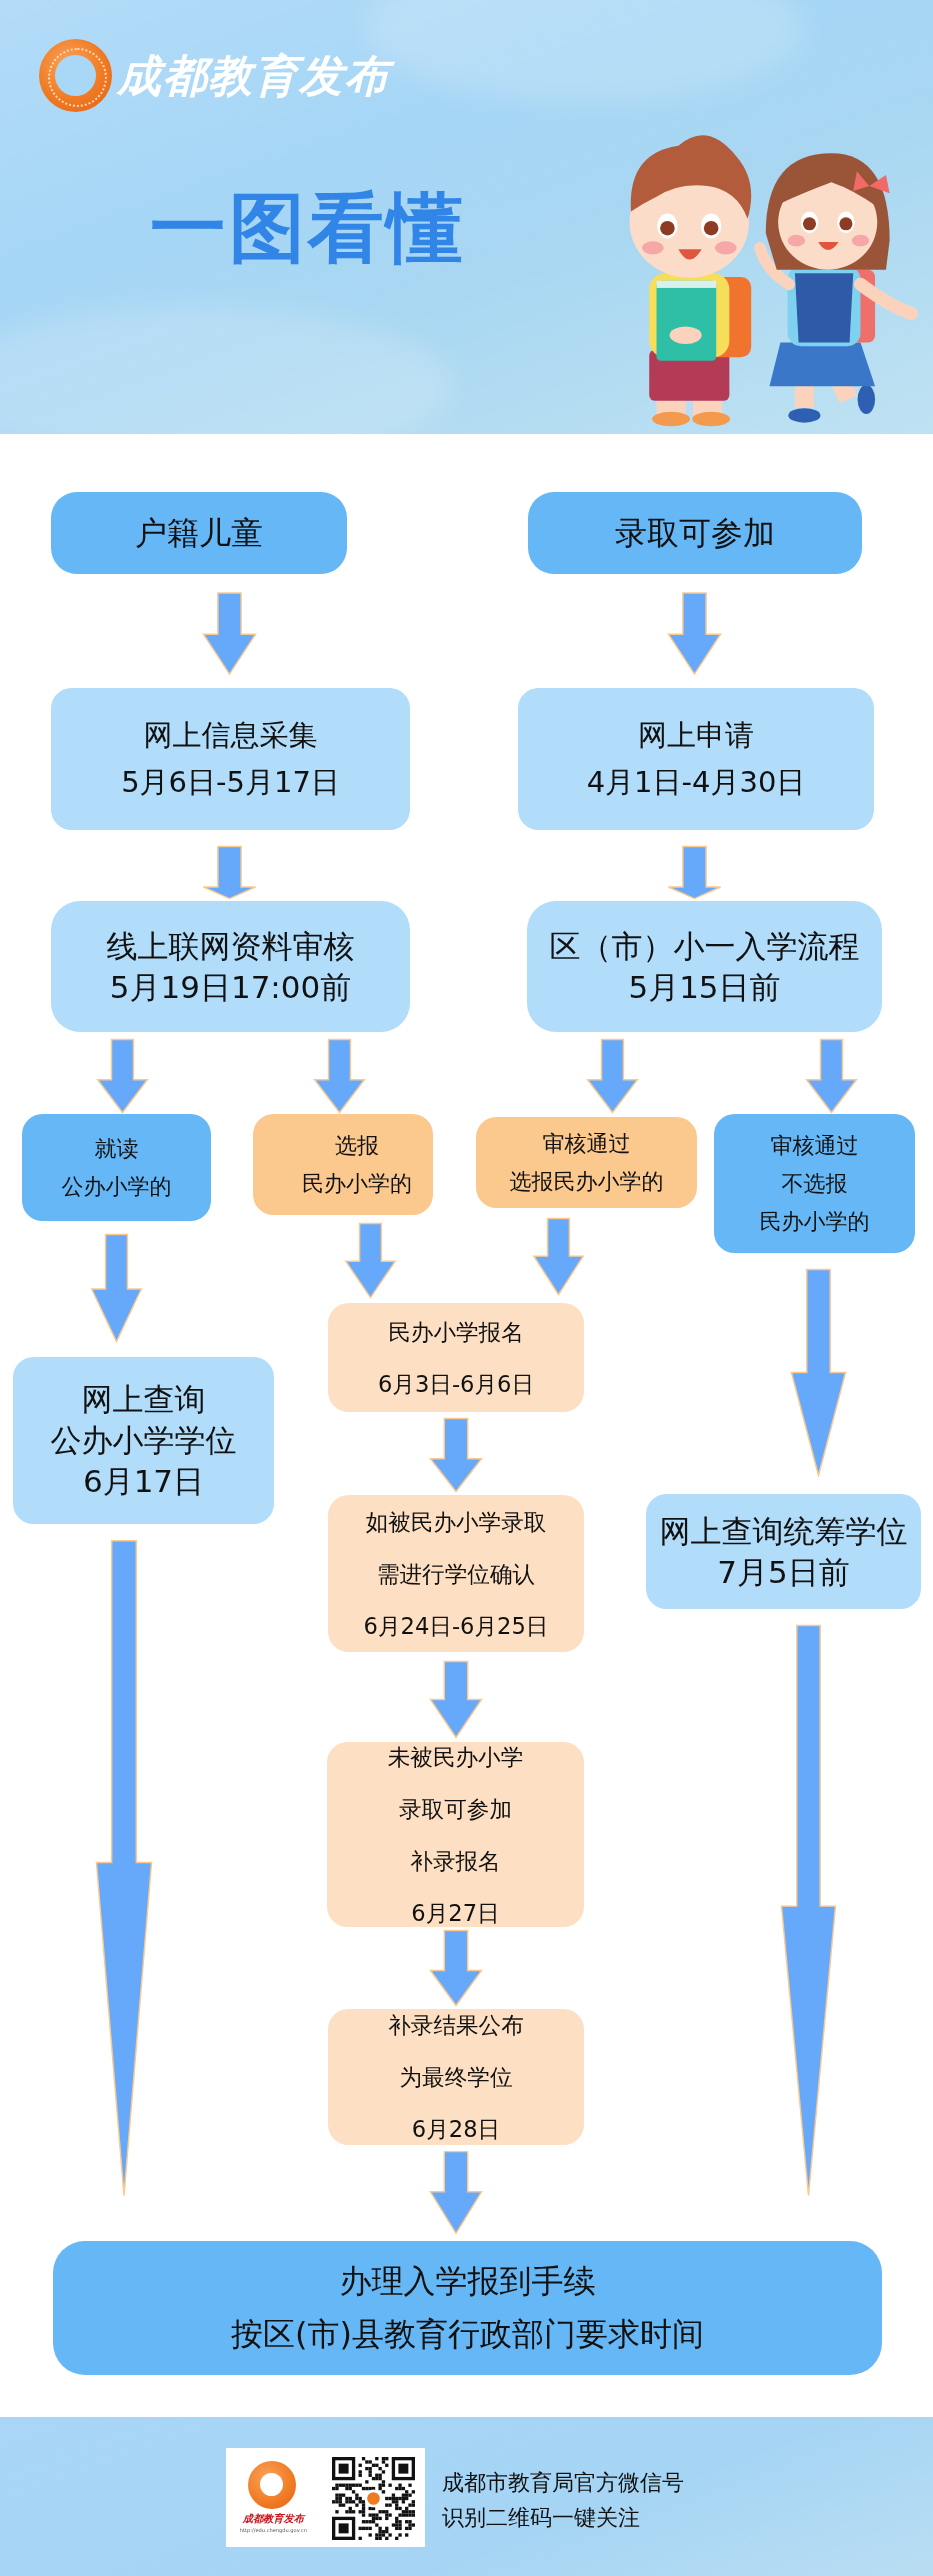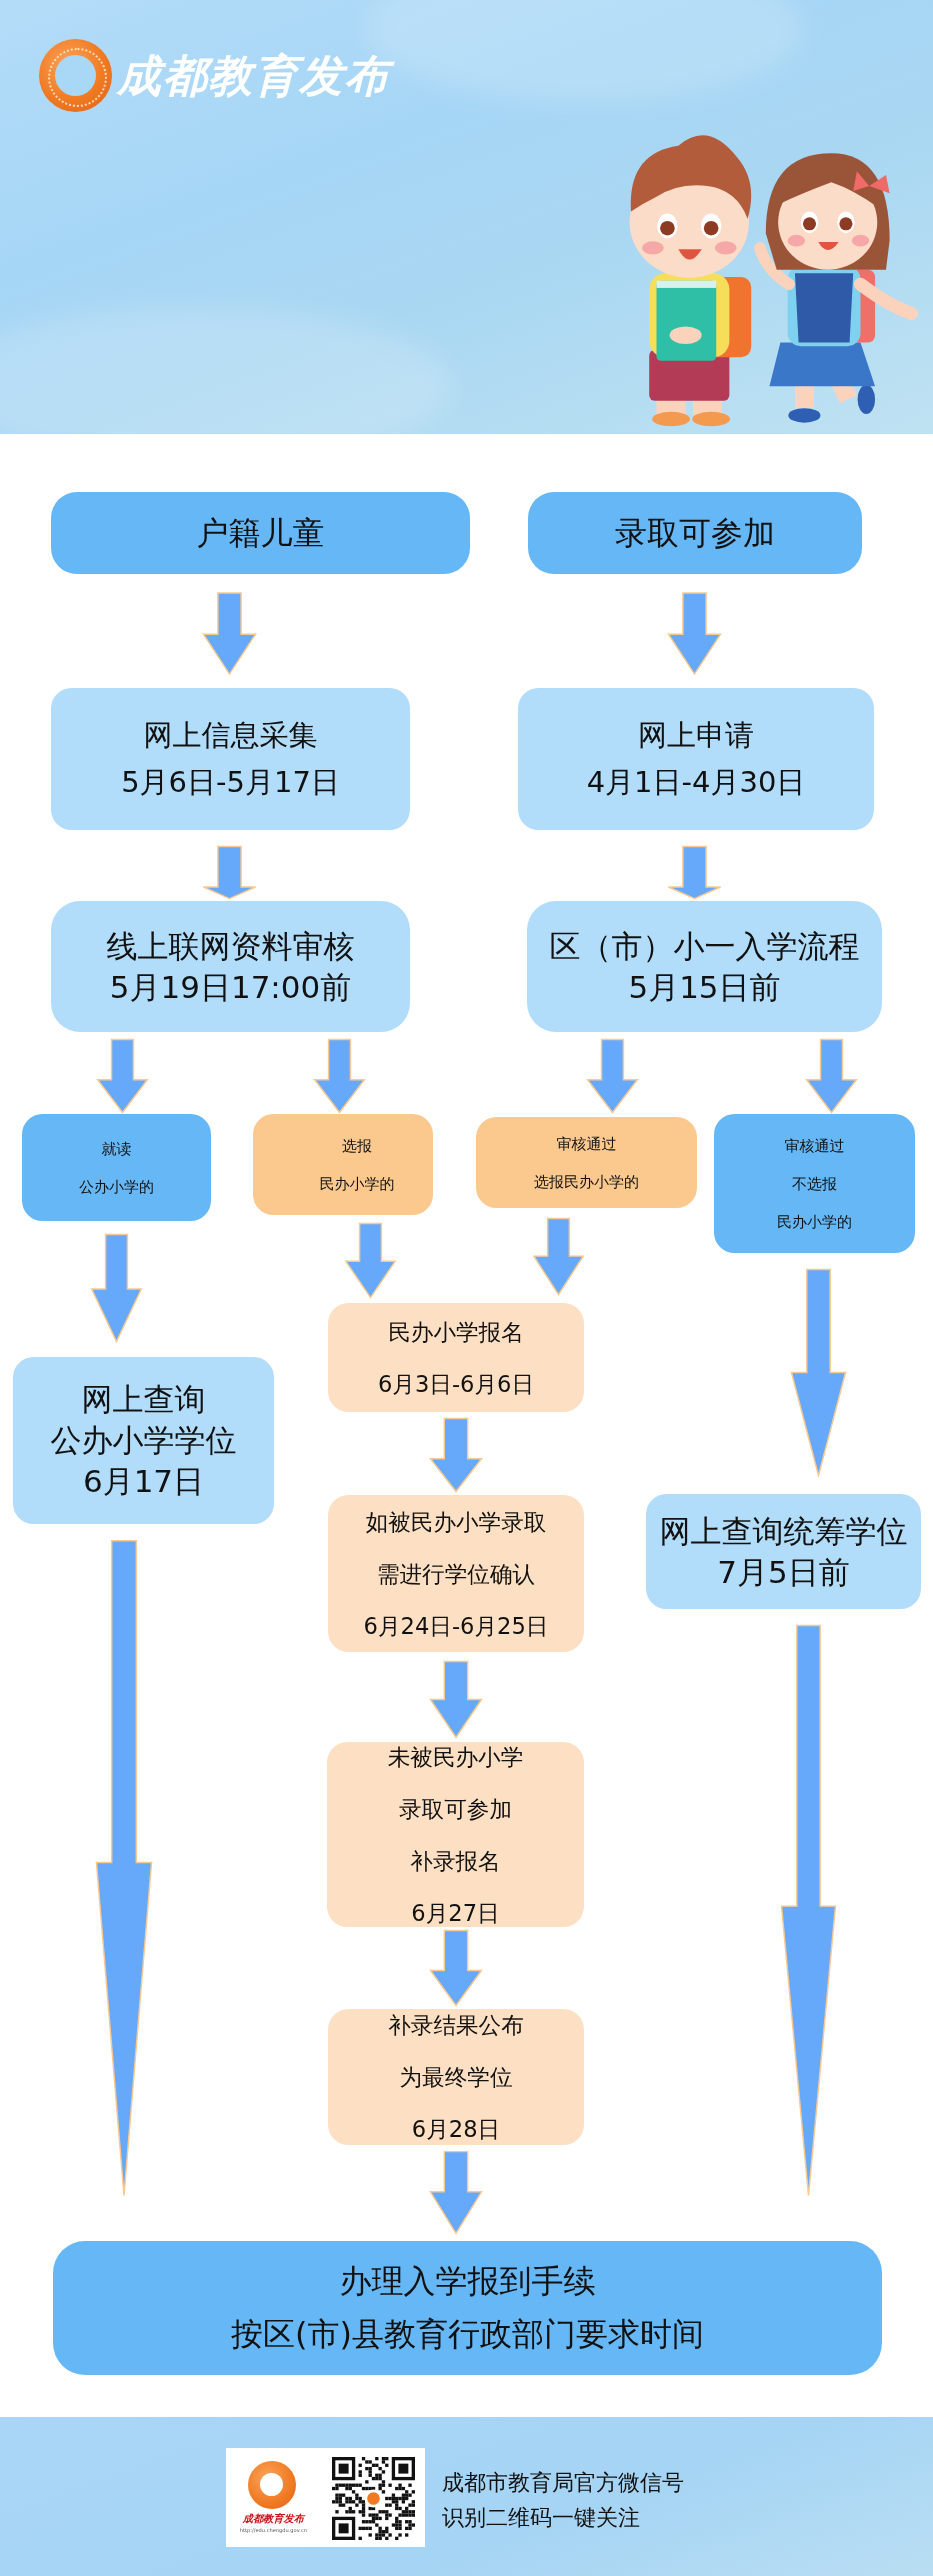--- a/index.html
+++ b/index.html
@@ -28,21 +28,21 @@
   
   .box { position:absolute; display:flex; align-items:center; justify-content:center; text-align:center;
     border-radius:20.4px; color:#111; white-space:pre-line; }
   .dark { background:#66b7f5; }
   .light { background:#b1dcfa; }
   .orange { background:#fbc88e; }
   .peach { background:#fde0c3; }
   .fs44 { font-size:32px; line-height:42px; }
   .fs40 { font-size:29px; line-height:47px; }
   .fs36 { font-size:31px; line-height:41px; }
-  .fs32 { font-size:15px; line-height:38px; }
+  .fs32 { font-size:22px; line-height:38px; }
   .fs31 { font-size:22.6px; line-height:52px; }
   .fs44b { font-size:32px; line-height:53px; }
 
   
   .footer { position:absolute; left:0; top:2417px; width:934px; height:159px;
     background: linear-gradient(160deg, #a9d6f6 0%, #a5d4f4 60%, #b9def3 100%); }
   .card { position:absolute; left:226px; top:31px; width:199px; height:99px; background:#fff; }
   .card-logo { position:absolute; left:22px; top:13px; width:48px; height:48px; border-radius:50%;
     background: radial-gradient(circle at 40% 35%, #fba35a 0%, #f07a22 60%, #e0601b 100%); }
   .card-logo::before { content:""; position:absolute; left:12.4px; top:12.4px; width:23px; height:23px; border-radius:50%; background:#fff; }
@@ -53,20 +53,21 @@
   .ft1 { top:51px; } .ft2 { top:86px; }
 </style>
 </head>
 <body>
 
 <div class="header">
   <div class="cloud" style="left:-58px;top:306px;width:511px;height:160px;"></div>
   <div class="cloud" style="left:365px;top:-44px;width:438px;height:146px;"></div>
   <div class="logo"></div>
   <div class="brand">成都教育发布</div>
+  <div class="title t1">一图看懂</div>
 
   <svg class="kids" viewBox="0 0 440 420">
 
     <g>
       <rect x="80" y="370" width="40" height="30" fill="#fbd3bd"></rect>
       <rect x="130" y="370" width="40" height="30" fill="#fbd3bd"></rect>
       <ellipse cx="100" cy="405" rx="26" ry="10" fill="#f39a4f"></ellipse>
       <ellipse cx="155" cy="405" rx="26" ry="10" fill="#f39a4f"></ellipse>
       <rect x="70" y="310" width="110" height="70" rx="8" fill="#b33b56"></rect>
       <rect x="150" y="210" width="60" height="110" rx="14" fill="#f0742d"></rect>
@@ -104,21 +105,21 @@
       <ellipse cx="340" cy="135" rx="12" ry="15" fill="#fff"></ellipse>
       <circle cx="290" cy="137" r="9" fill="#8d3b22"></circle>
       <circle cx="340" cy="137" r="9" fill="#8d3b22"></circle>
       <ellipse cx="272" cy="160" rx="12" ry="8" fill="#f6a7a7"></ellipse>
       <ellipse cx="360" cy="160" rx="12" ry="8" fill="#f6a7a7"></ellipse>
       <path d="M302 162 Q315 184 330 162 Z" fill="#e0553f"></path>
     </g>
   </svg>
 </div>
 
-<div class="box dark fs44" style="left:51px;top:492px;width:419px;height:82px;border-radius:26px;">户籍儿童</div>
+<div class="box dark fs44" style="left:51px;top:492px;width:296px;height:82px;border-radius:26px;">户籍儿童</div>
 <div class="box light fs40" style="left:51px;top:688px;width:359px;height:142px;">网上信息采集
 5月6日-5月17日</div>
 <div class="box light fs36" style="left:51px;top:901px;width:359px;height:131px;border-radius:29px;">线上联网资料审核
 5月19日17:00前</div>
 <div class="box dark fs32" style="left:22px;top:1114px;width:189px;height:107px;">就读
 公办小学的</div>
 <div class="box orange fs32" style="left:253px;top:1114px;width:180px;height:101px;padding-left:28px;">选报
 民办小学的</div>
 <div class="box light fs36" style="left:13px;top:1357px;width:261px;height:167px;">网上查询
 公办小学学位

